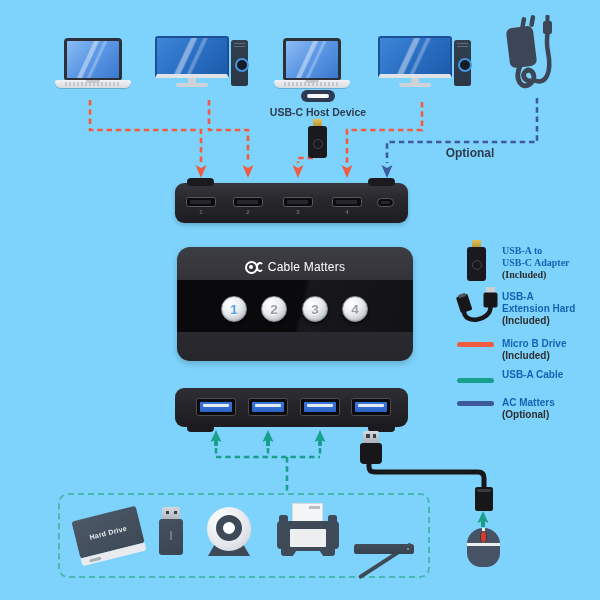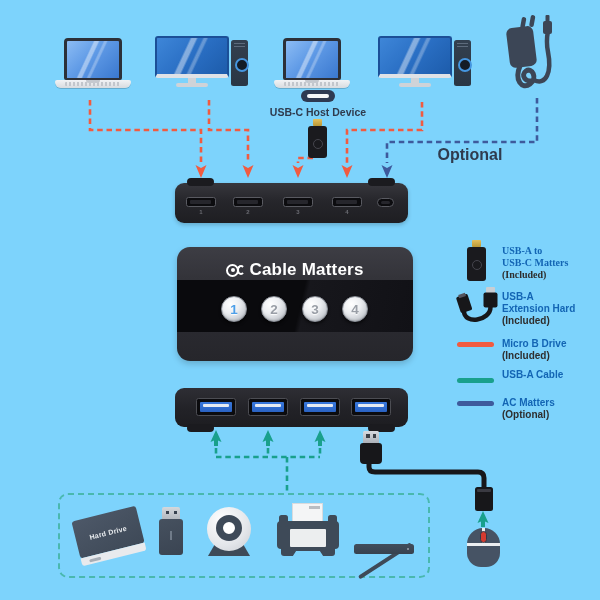--- a/index.html
+++ b/index.html
@@ -34,21 +34,21 @@
     background:linear-gradient(180deg,#33404f,#2a3644); border-radius:2.5px; }
   .tower::before { content:""; position:absolute; left:3px; top:3px; width:11px; height:5px;
     background:repeating-linear-gradient(180deg,#5d6b7c 0 1.2px,transparent 1.2px 2.8px); }
   .tower::after { content:""; position:absolute; left:3.5px; top:18px; width:10px; height:10px;
     border:2.5px solid #4596e0; border-radius:50%; background:#141c26; }
 
   
   .usbc-port { left:301px; top:90px; width:34px; height:12px; background:#2E3A52; border-radius:6px; z-index:2; }
   .usbc-port::after { content:""; position:absolute; left:6px; top:4px; width:22px; height:4px; background:#f5f7f9; border-radius:2px; }
   .host-label { left:248px; top:106px; width:140px; text-align:center; font-size:10.5px; font-weight:bold; color:#2F3B4E; z-index:2; }
-  .optional-label { left:428px; top:146px; width:84px; text-align:center; font-size:16px; font-weight:bold; color:#2F3B4E; z-index:2; }
+  .optional-label { left:428px; top:146px; width:84px; text-align:center; font-size:12px; font-weight:bold; color:#2F3B4E; z-index:2; }
 
   .usbc-adapter { width:19px; z-index:2; }
   .usbc-adapter .tip { position:absolute; left:5px; top:0; width:9px; height:7px;
     background:linear-gradient(180deg,#e3c05e,#b89736); border-radius:1px; }
   .usbc-adapter .adbody { position:absolute; left:0; top:7px; width:19px; background:#1a1a1e; border-radius:3px; }
   .usbc-adapter .adbody::after { content:""; position:absolute; left:5px; top:13px; width:8px; height:8px;
     border:1.5px solid #45454d; border-radius:50%; }
 
   
   .topbar { left:175px; top:183px; width:233px; height:40px;
@@ -65,21 +65,21 @@
   
   .kvm-body { left:177px; top:247px; width:236px; height:114px;
     background:linear-gradient(180deg,#3d3d44 0%,#333339 28%,#2a2a30 70%,#26262b 100%);
     border-radius:13px; z-index:2; overflow:hidden; box-shadow:0 3px 6px rgba(0,0,0,.18); }
   .kvm-band { position:absolute; left:0; top:33px; width:100%; height:52px;
     background:linear-gradient(103deg,#0a0a0d 0%,#0a0a0d 52%,#17171c 54%,#111116 100%); }
   .brand { position:absolute; left:0; top:13px; width:100%; display:flex; justify-content:center; align-items:center; gap:4px; }
   .brand-ring { width:13px; height:13px; border:2px solid #fff; border-radius:50%; position:relative; flex:0 0 auto; }
   .brand-ring::after { content:""; position:absolute; left:2.5px; top:2.5px; width:4px; height:4px; background:#fff; border-radius:50%; }
   .brand-c { width:8px; height:10px; border:2px solid #fff; border-right-color:transparent; border-radius:50%; margin-left:-6px; flex:0 0 auto; }
-  .brand-name { color:#fff; font-size:17px; font-weight:bold; letter-spacing:.2px; }
+  .brand-name { color:#fff; font-size:12px; font-weight:normal; letter-spacing:.2px; }
   .port-btn { position:absolute; top:49px; width:26px; height:26px; border-radius:50%;
     background:radial-gradient(circle at 35% 30%,#ffffff 0%,#eceef1 40%,#c6cad0 75%,#b2b7be 100%);
     border:1px solid #8e939b; box-shadow:0 2px 3px rgba(0,0,0,.55), inset 0 -1px 2px rgba(0,0,0,.15);
     display:flex; align-items:center; justify-content:center; font-size:13.5px; font-weight:bold; color:#999ea6;
     text-shadow:0 1px 1px rgba(255,255,255,.9); }
   .port-btn.active { color:#4D9FE8; }
 
   
   .bottombar { left:175px; top:388px; width:233px; height:39px;
     background:linear-gradient(180deg,#2e2e34,#222227 55%,#1d1d21); border-radius:9px; z-index:2; }
@@ -305,21 +305,21 @@
     <div class="scanner-lid"></div>
     <div class="scanner-base"></div>
   </div>
 
   <div class="abs usbc-adapter" style="left:467px; top:240px; height:41px;">
     <div class="tip"></div>
     <div class="adbody" style="height:34px;"></div>
   </div>
   <div class="leg-text" style="top:245px;font-family:Liberation Serif, serif;">
     <div class="leg-title">USB-A to</div>
-    <div class="leg-title">USB-C Matters</div>
+    <div class="leg-title">USB-C Adapter</div>
     <div class="leg-note">(Included)</div>
   </div>
 
   <svg class="abs" style="left:456px; top:287px; z-index:2;" width="44" height="42" viewBox="0 0 44 42">
     <rect x="30" y="0" width="9" height="6" rx="1" fill="#c9ced4"></rect>
     <rect x="27.5" y="5.5" width="14" height="15" rx="2" fill="#17171a"></rect>
     <path d="M34.5,20 C34.5,34 8,38 8,24" stroke="#17171a" stroke-width="4.5" fill="none" stroke-linecap="round"></path>
     <rect x="2" y="8" width="12" height="17" rx="2" fill="#17171a" transform="rotate(-18 8 16)"></rect>
     <rect x="5" y="6.5" width="7" height="3.5" fill="#55555e" transform="rotate(-18 8 16)"></rect>
   </svg>

